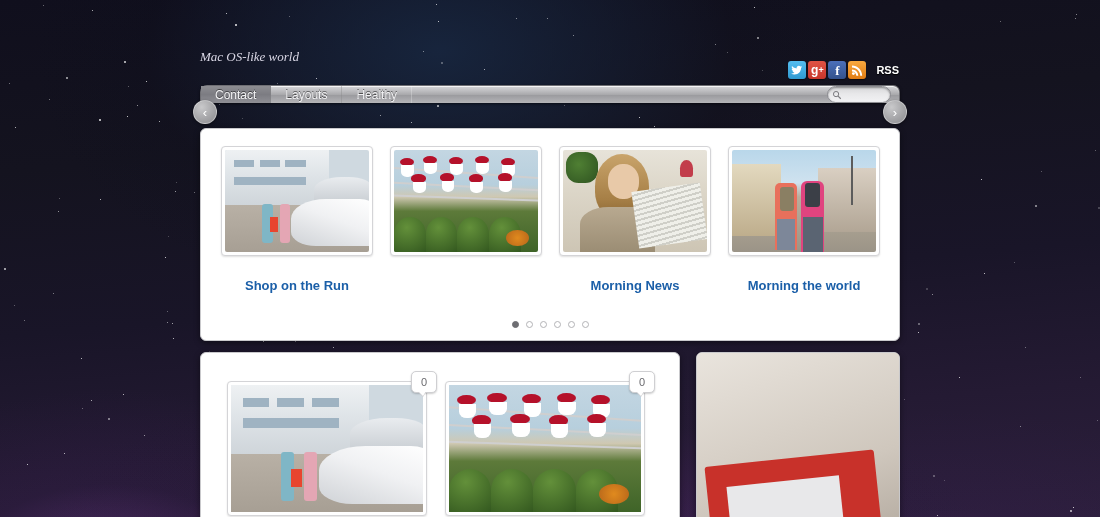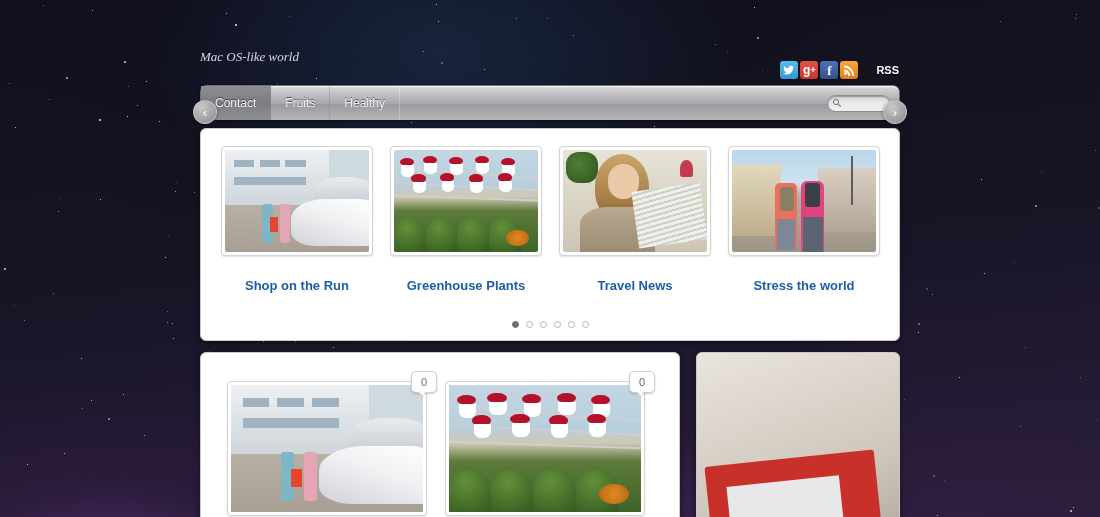--- a/index.html
+++ b/index.html
@@ -36,24 +36,24 @@
   }
   
   .social { position: absolute; right: 201px; top: 61px; display: flex; align-items: center; gap: 2px; }
   .sicon {
     width: 18px; height: 18px; border-radius: 3px;
     display: flex; align-items: center; justify-content: center;
     color: #fff; font-weight: bold; font-size: 12px; line-height: 1;
     box-shadow: 0 1px 1px rgba(0,0,0,0.5);
   }
   .sicon svg { display: block; }
-  .rss-label { color: #fff; font-size: 11px; font-weight: bold; margin-left: 16px; text-shadow: 0 1px 1px #000; }
+  .rss-label { color: #fff; font-size: 11px; font-weight: bold; margin-left: 8px; text-shadow: 0 1px 1px #000; }
   
   #navbar {
-    position: absolute; left: 200px; top: 85px; width: 700px; height: 35px;
+    position: absolute; left: 200px; top: 85px; width: 700px; height: 18px;
     border-radius: 7px 7px 0 0;
     background: linear-gradient(180deg, #e3e3e5 0%, #cfcfd2 9%, #a8a8ab 52%, #9a9a9e 53%, #b5b5b8 100%);
     border: 1px solid #6f6f74;
     border-bottom: none;
     box-shadow: inset 0 1px 0 rgba(255,255,255,0.7), 0 1px 3px rgba(0,0,0,0.55);
     display: flex; align-items: stretch;
   }
   .nav-item {
     display: flex; align-items: center; padding: 0 14px;
     font-size: 12px; color: #f2f2f4;
@@ -401,21 +401,21 @@
         </svg>
     </div>
     <div class="rss-label">RSS</div>
   </div>
 
   <div id="navbar">
     <div class="nav-item active">
         <span>Contact</span>
       </div>
     <div class="nav-item">
-        <span>Fruits</span>
+        <span>Layouts</span>
       </div>
     <div class="nav-item">
         <span>Healthy</span>
       </div>
     <div class="search-wrap">
       <div class="search-box">
         <svg width="10" height="10" viewBox="0 0 16 16">
             <circle cx="6.5" cy="6.5" r="4.2" fill="none" stroke="#7a7a7f" stroke-width="1.6"></circle>
             <line x1="9.8" y1="9.8" x2="14" y2="14" stroke="#7a7a7f" stroke-width="1.8"></line>
           </svg>
@@ -471,54 +471,53 @@
           <div class="fl" style="left:72%;top:23%"></div>
                 <div class="pot" style="left:73%;top:30%"></div>
           <div class="bush" style="left:0%"></div>
                 <div class="bush" style="left:22%"></div>
                 <div class="bush" style="left:44%"></div>
                 <div class="bush" style="left:66%"></div>
           <div class="orange"></div>
         </div>
             </div>
           </div>
-        <div class="slide-title">Greenhouse Plants</div>
       </div>
       <div class="slide">
         <div class="thumb-frame">
             <div class="thumb">
               <div class="ph ph-news">
                 <div class="plant"></div>
                 <div class="tulip"></div>
                 <div class="hair"></div>
                 <div class="face"></div>
                 <div class="body"></div>
                 <div class="paper"></div>
               </div>
             </div>
           </div>
-        <div class="slide-title">Travel News</div>
+        <div class="slide-title">Morning News</div>
       </div>
       <div class="slide">
         <div class="thumb-frame">
             <div class="thumb">
               <div class="ph ph-travel">
                 <div class="shopfront"></div>
                 <div class="rowhouse"></div>
                 <div class="lamp"></div>
                 <div class="m1"></div>
                 <div class="m1b"></div>
                 <div class="pack1"></div>
                 <div class="m2"></div>
                 <div class="m2b"></div>
                 <div class="pack2"></div>
               </div>
             </div>
           </div>
-        <div class="slide-title">Stress the world</div>
+        <div class="slide-title">Morning the world</div>
       </div>
     </div>
     <div class="dots">
       <div class="dot on"></div>
       <div class="dot"></div>
       <div class="dot"></div>
       <div class="dot"></div>
       <div class="dot"></div>
       <div class="dot"></div>
     </div>

